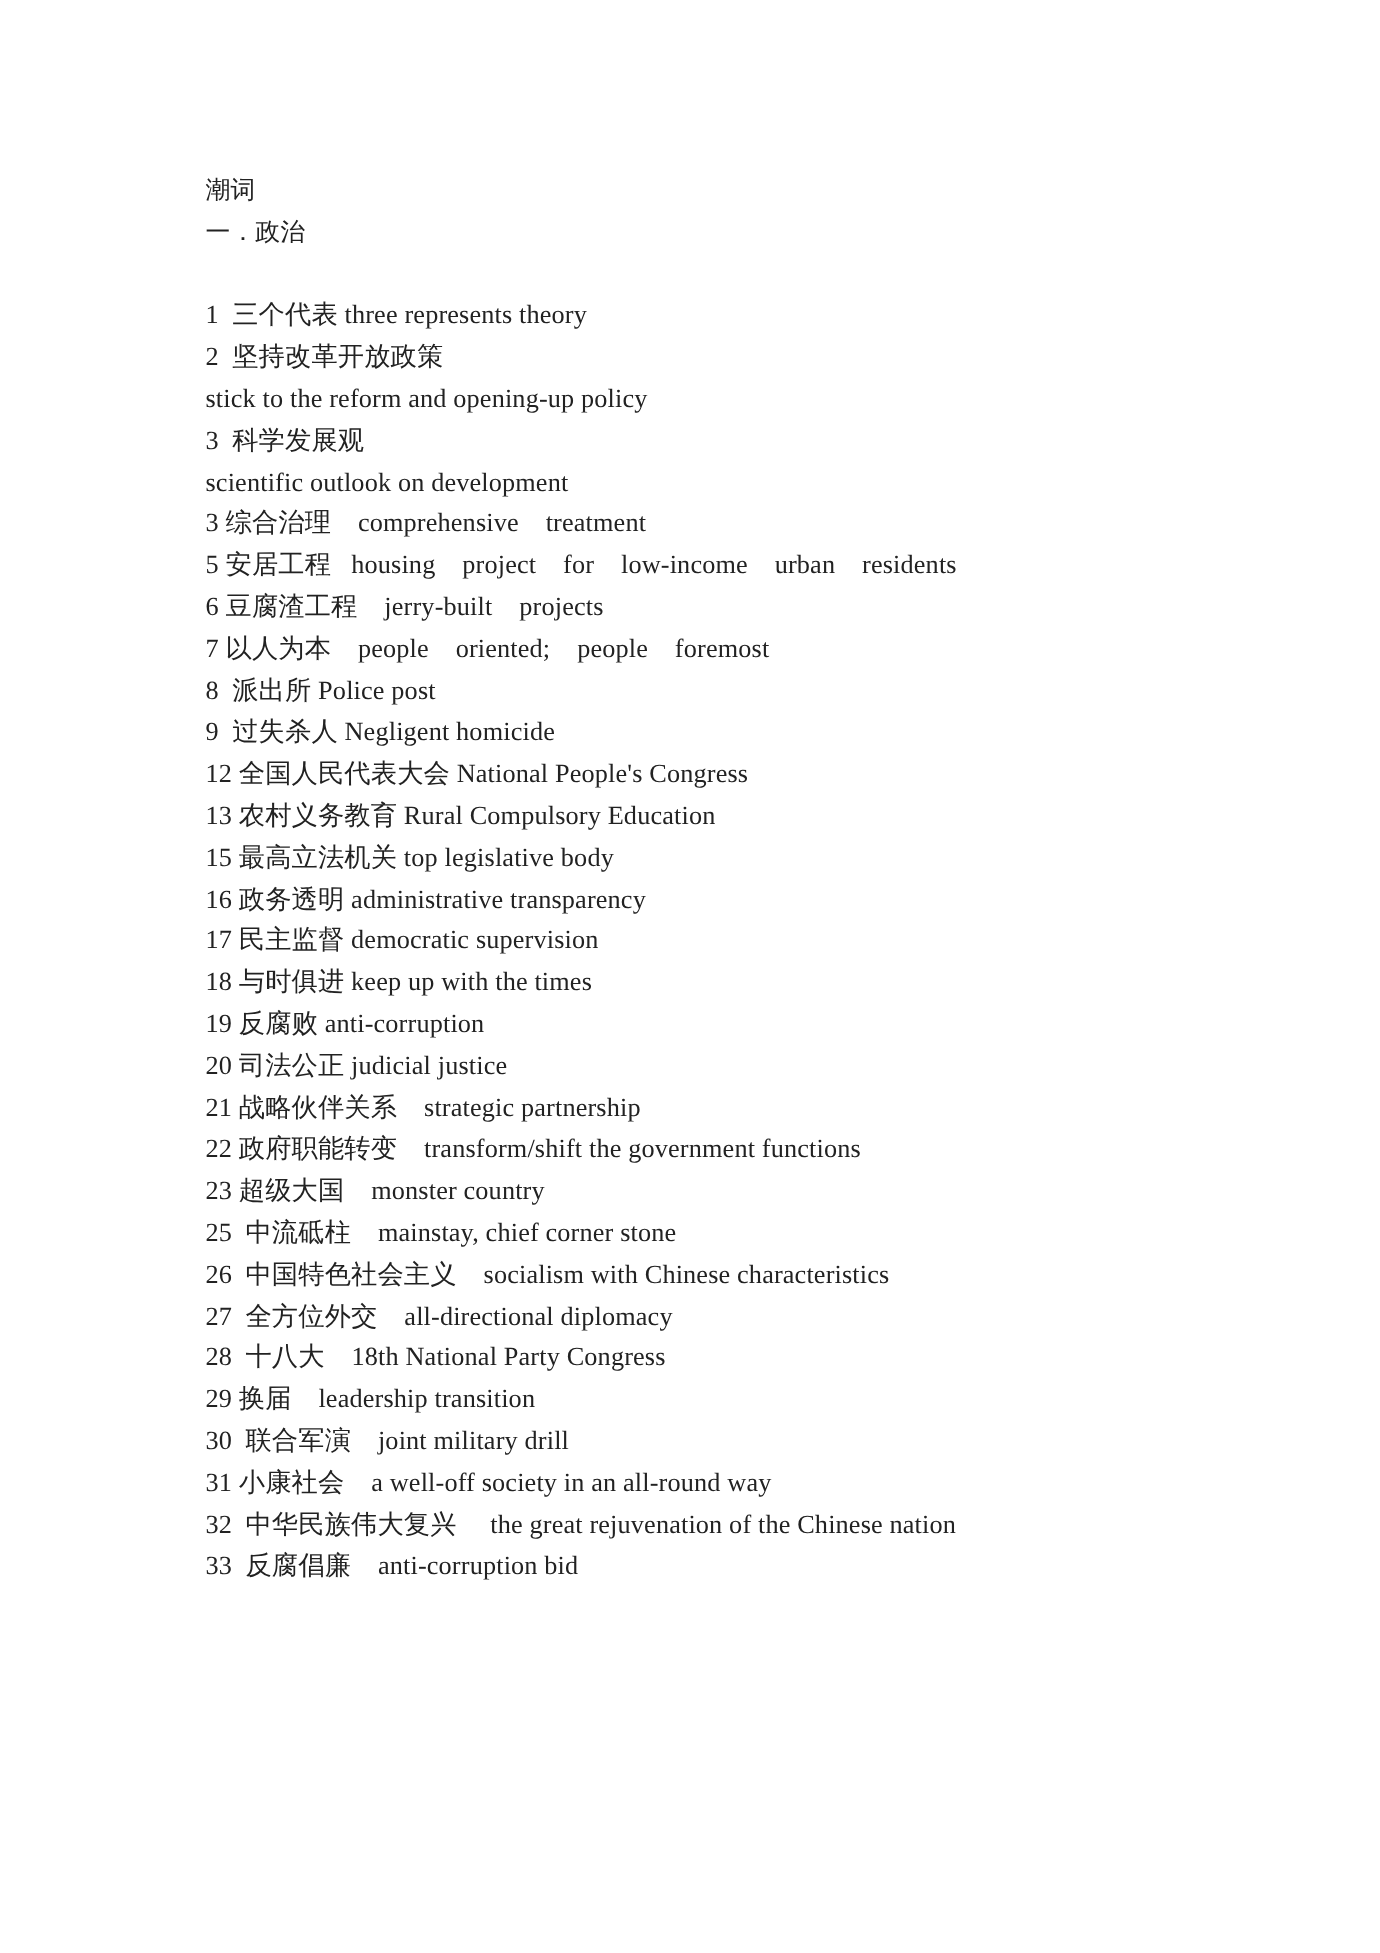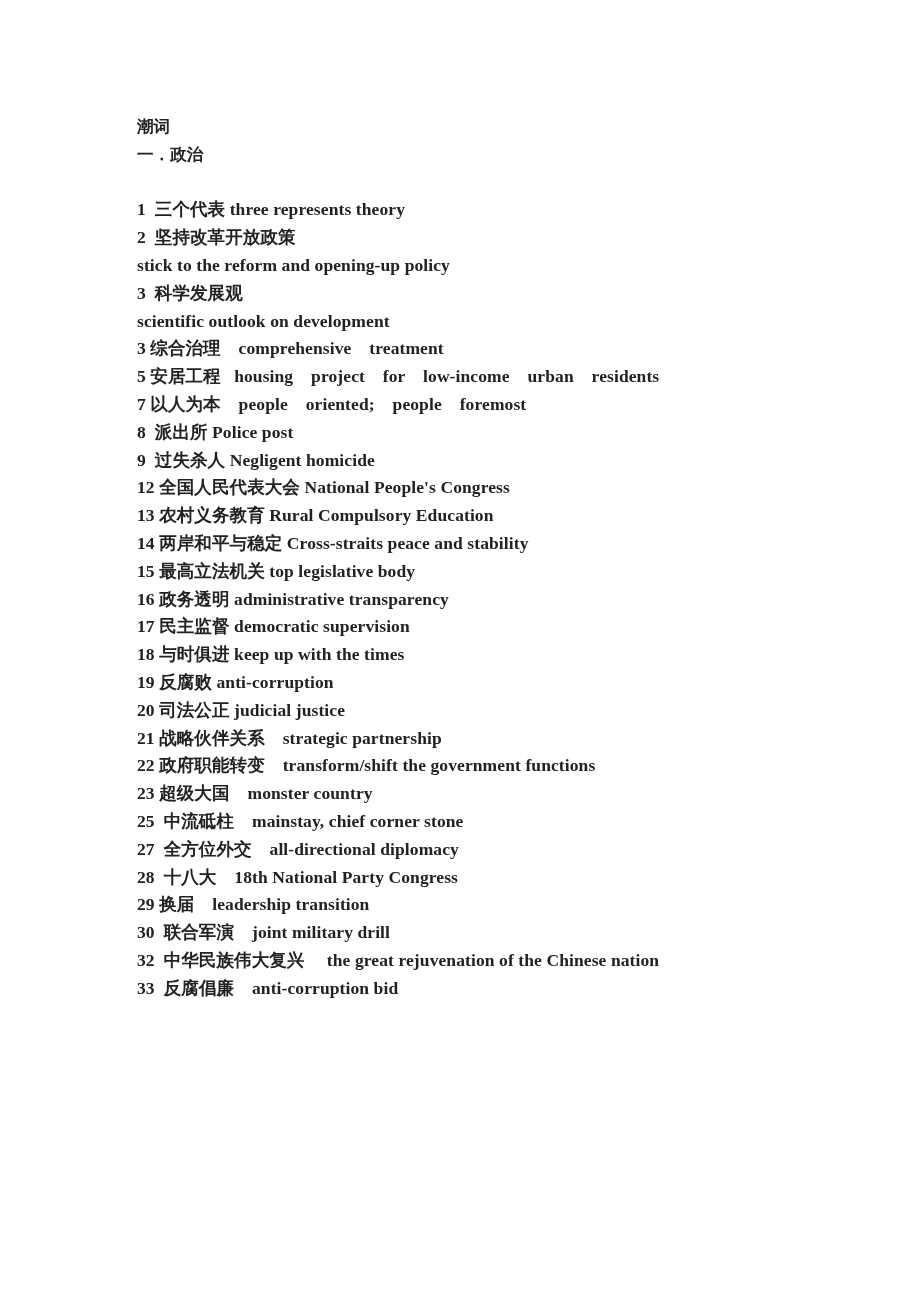--- a/index.html
+++ b/index.html
@@ -14,21 +14,20 @@
     -webkit-font-smoothing: antialiased;
   }
   .page {
     position: relative;
     width: 920px;
     height: 1302px;
     margin: 0 auto;
     background: #ffffff;
     overflow: hidden;
     box-sizing: border-box;
-    font-weight: bold;
   }
   .doc-body {
     position: absolute;
     left: 137px;
     top: 113px;
     width: 600px;
   }
   .line {
     font-size: 17.5px;
     line-height: 27.8px;
@@ -56,37 +55,39 @@
 
     <div class="line blank">&nbsp;</div>
 
     <div class="line">1  三个代表 three represents theory</div>
     <div class="line">2  坚持改革开放政策</div>
     <div class="line">stick to the reform and opening-up policy</div>
     <div class="line">3  科学发展观</div>
     <div class="line">scientific outlook on development</div>
     <div class="line">3 综合治理    comprehensive    treatment</div>
     <div class="line">5 安居工程   housing    project    for    low-income    urban    residents</div>
+    <div class="line">6 豆腐渣工程    jerry-built    projects</div>
     <div class="line">7 以人为本    people    oriented;    people    foremost</div>
     <div class="line">8  派出所 Police post</div>
     <div class="line">9  过失杀人 Negligent homicide</div>
     <div class="line">12 全国人民代表大会 National People's Congress</div>
     <div class="line">13 农村义务教育 Rural Compulsory Education</div>
-    <div class="line">14 两岸和平与稳定 Cross-straits peace and stability</div>
     <div class="line">15 最高立法机关 top legislative body</div>
     <div class="line">16 政务透明 administrative transparency</div>
     <div class="line">17 民主监督 democratic supervision</div>
     <div class="line">18 与时俱进 keep up with the times</div>
     <div class="line">19 反腐败 anti-corruption</div>
     <div class="line">20 司法公正 judicial justice</div>
     <div class="line">21 战略伙伴关系    strategic partnership</div>
     <div class="line">22 政府职能转变    transform/shift the government functions</div>
     <div class="line">23 超级大国    monster country</div>
     <div class="line">25  中流砥柱    mainstay, chief corner stone</div>
+    <div class="line">26  中国特色社会主义    socialism with Chinese characteristics</div>
     <div class="line">27  全方位外交    all-directional diplomacy</div>
     <div class="line">28  十八大    18th National Party Congress</div>
     <div class="line">29 换届    leadership transition</div>
     <div class="line">30  联合军演    joint military drill</div>
+    <div class="line">31 小康社会    a well-off society in an all-round way</div>
     <div class="line">32  中华民族伟大复兴     the great rejuvenation of the Chinese nation</div>
     <div class="line">33  反腐倡廉    anti-corruption bid</div>
 
   </div>
 </div>
 
 </body></html>

